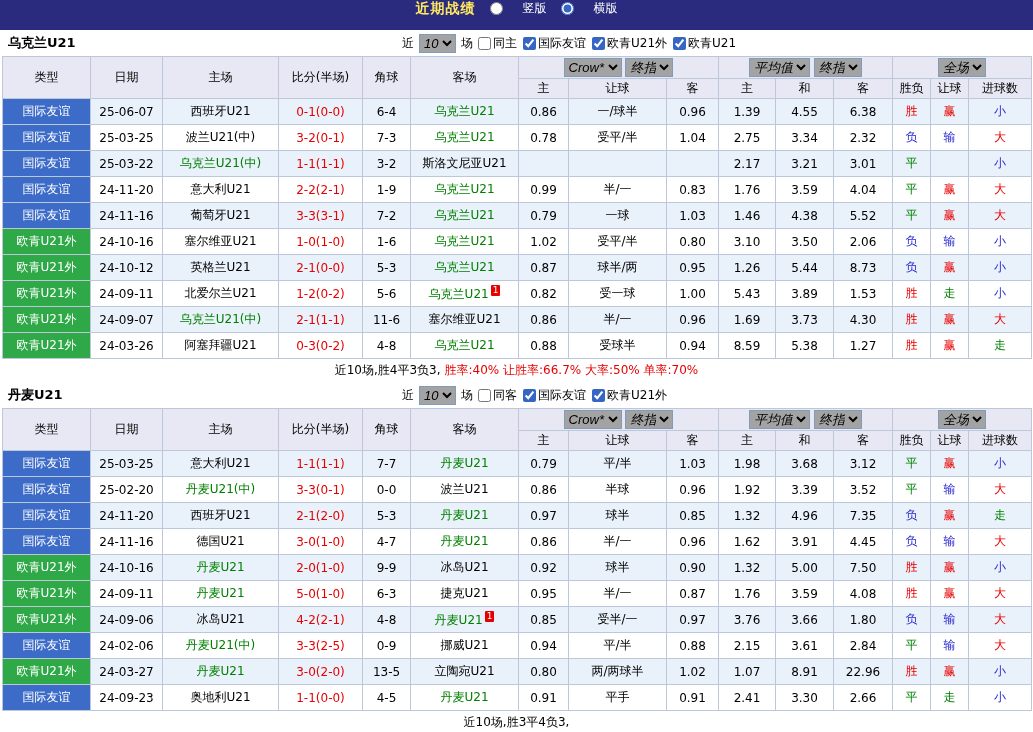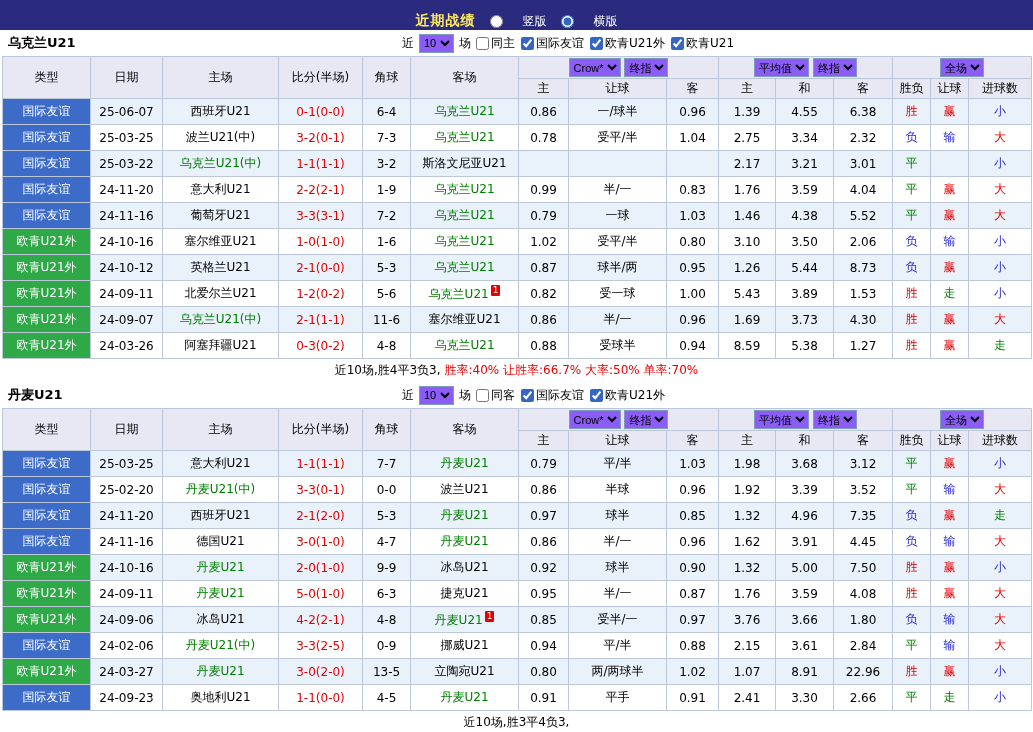--- a/index.html
+++ b/index.html
@@ -1,25 +1,25 @@
 <!DOCTYPE html>
 <html><head>
 <meta charset="utf-8">
 <style>
   html,body{margin:0;padding:0;}
   body{width:1033px;background:#fff;color:#000;font-family:"DejaVu Sans","Liberation Sans",sans-serif;font-size:12px;}
-  .topbar{height:30px;background:#2a2a7e;display:flex;align-items:flex-end;justify-content:center;gap:14px;}
+  .topbar{height:30px;background:#2a2a7e;display:flex;align-items:flex-start;justify-content:center;gap:14px;}
   .topbar-title{color:#ffe95e;font-weight:bold;font-size:14px;letter-spacing:1px;}
   .topbar label{color:#fff;font-size:12px;display:flex;align-items:center;gap:20px;cursor:pointer;}
   input{accent-color:#3566c4;margin:0;}
   .section{margin:0 2px;}
   .sec-head{height:26px;position:relative;display:flex;align-items:center;}
   .team-name{font-weight:bold;font-size:13px;margin-left:6px;}
   .filters{position:absolute;left:400px;top:0;height:26px;display:flex;align-items:center;gap:5px;}
-  .filters select,thead select{font-size:11px;height:19px;border:1px solid #7f9db9;background:#8b5cf6;}
+  .filters select,thead select{font-size:13px;height:19px;border:1px solid #7f9db9;background:#a3a3a3;font-style:italic;}
   .filters label{display:flex;align-items:center;gap:2px;cursor:pointer;}
   table{border-collapse:collapse;width:1029px;table-layout:fixed;}
   th,td{border:1px solid #bcc8da;text-align:center;overflow:hidden;white-space:nowrap;padding:0;}
   thead th{background:#e8e8f4;font-weight:normal;font-size:12px;height:19px;}
   thead tr.dd-row th{height:21px;}
   tbody td{height:25px;font-size:12px;}
   tr.odd{background:#e9f1fa;}
   tr.even{background:#fff;}
   td.type-blue{background:#3c6bc8;color:#fff;}
   td.type-green{background:#2fa947;color:#fff;}

